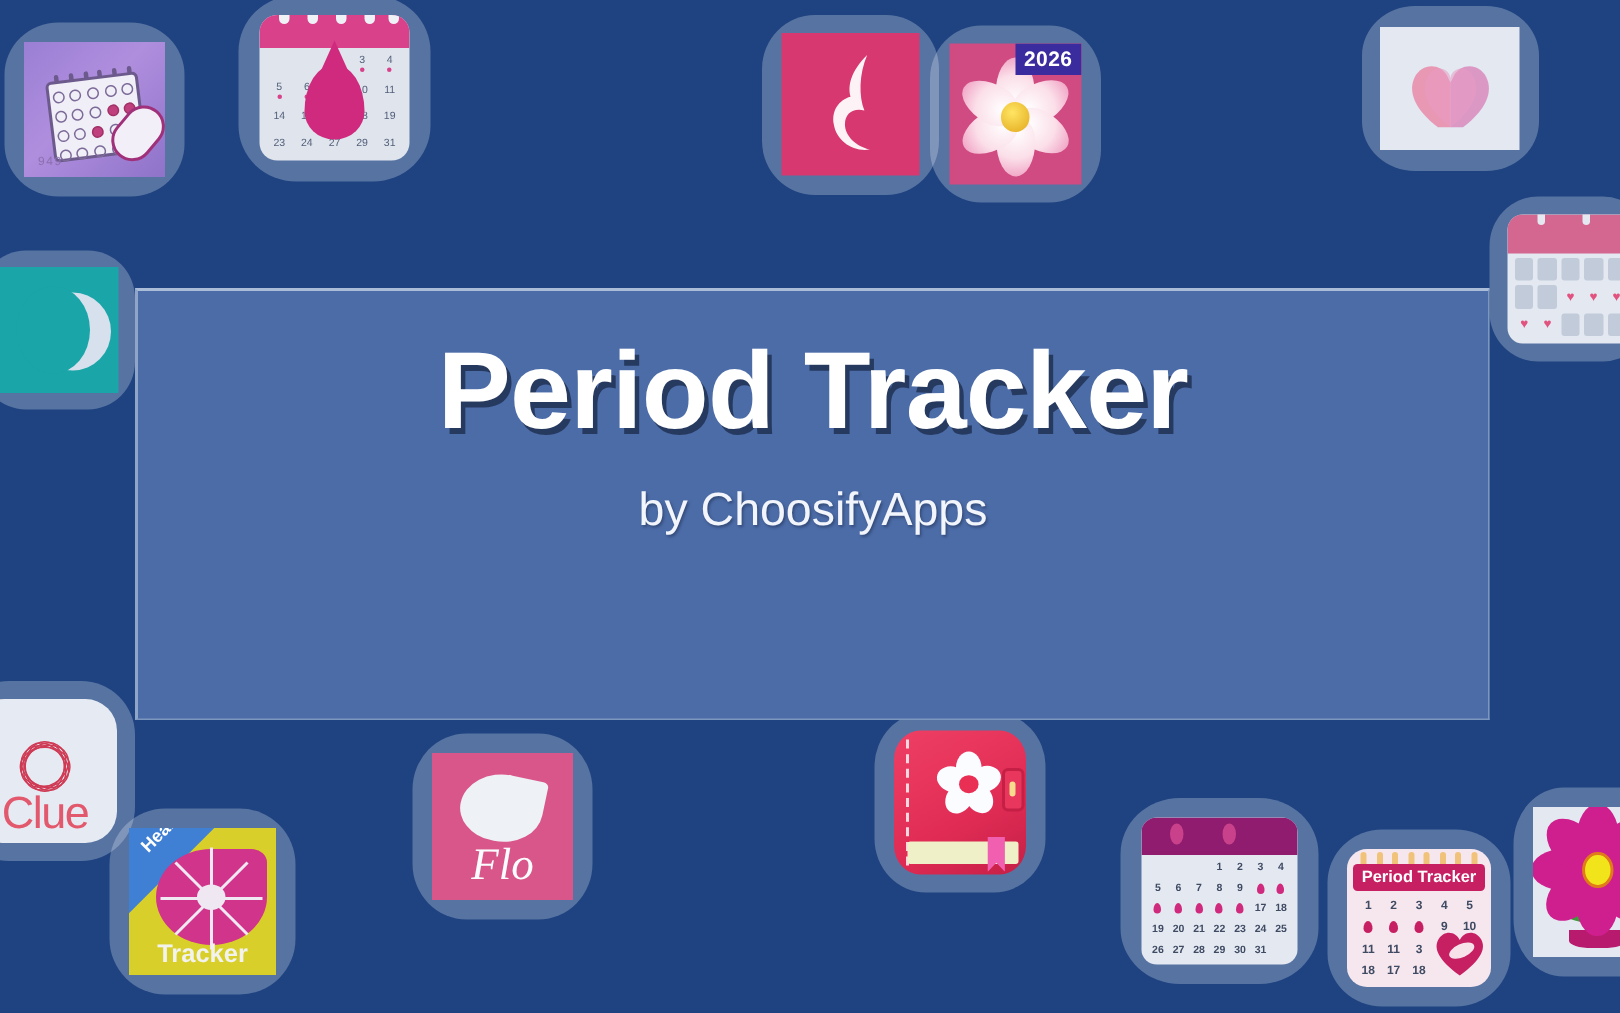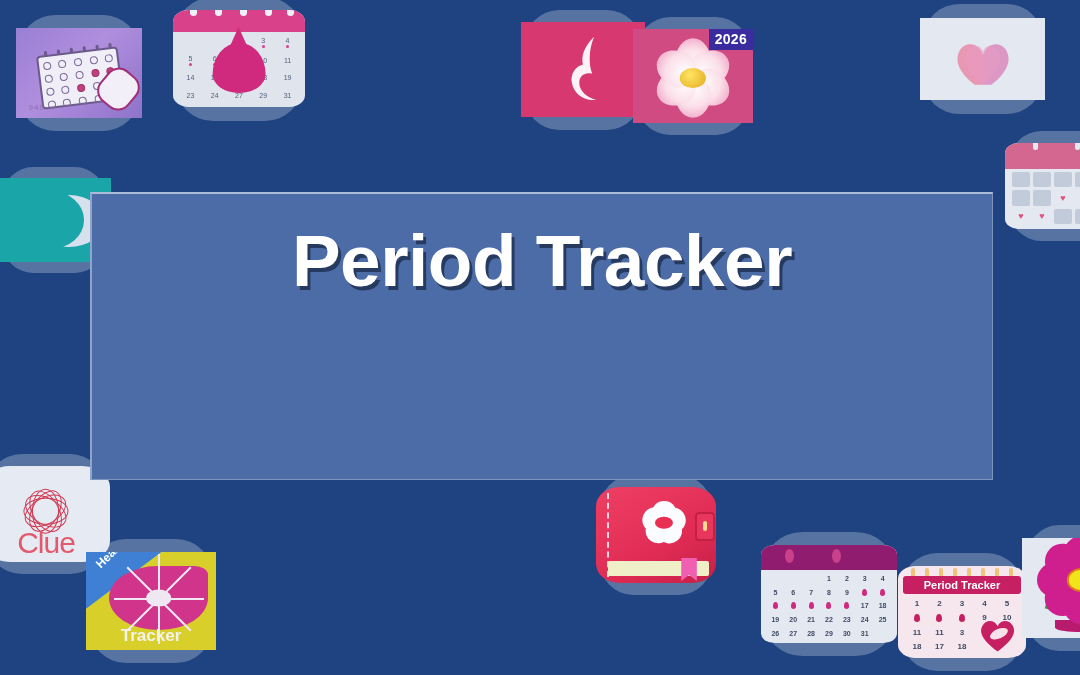--- a/index.html
+++ b/index.html
@@ -5,21 +5,21 @@
   html,body{margin:0;padding:0;}
   body{
     width:1080px;height:675px;overflow:hidden;
     background:#1e4380;
     font-family:"Liberation Sans", sans-serif;
     position:relative;
   }
   #stage{position:absolute;inset:0;background:#1e4380;overflow:hidden;}
 
   
-  .icon-wrap{position:absolute;padding-left:32px;}
+  .icon-wrap{position:absolute;}
   .halo{
     position:absolute;left:50%;top:50%;transform:translate(-50%,-50%);
     background:#dfe6f2;opacity:.30;border-radius:30%;
   }
   .tile{position:absolute;left:0;top:0;width:100%;height:100%;overflow:hidden;}
 
   
   #banner{
     position:absolute;left:90px;top:192px;width:903px;height:288px;
     background:#4c6ca8;
@@ -392,20 +392,27 @@
         <i style="transform:rotate(180deg)"></i>
           <i style="transform:rotate(225deg)"></i>
         <i style="transform:rotate(270deg)"></i>
           <i style="transform:rotate(315deg)"></i>
         <span class="ctr"></span>
       </div>
       <div class="mtxt">Tracker</div>
     </div>
   </div>
 
+  <div class="icon-wrap ic10" style="left:288px;top:502px;width:94px;height:98px;">
+    <div class="halo" style="width:120px;height:124px;"></div>
+    <div class="tile">
+      <div class="feather"></div>
+      <div class="flotxt">Flo</div>
+    </div>
+  </div>
 
   <div class="icon-wrap ic11" style="left:596px;top:487px;width:88px;height:96px;">
     <div class="halo" style="width:114px;height:120px;"></div>
     <div class="tile">
       <div class="dseam"></div>
       <div class="dflower">
         <div class="dpetal" style="transform:translate(-50%,-100%) rotate(0deg);"></div>
         <div class="dpetal" style="transform:translate(-50%,-100%) rotate(72deg);"></div>
         <div class="dpetal" style="transform:translate(-50%,-100%) rotate(144deg);"></div>
         <div class="dpetal" style="transform:translate(-50%,-100%) rotate(216deg);"></div>
@@ -526,15 +533,16 @@
       <div class="fpetal" style="transform:translate(-50%,-100%) rotate(270deg);"></div>
       <div class="fpetal" style="transform:translate(-50%,-100%) rotate(315deg);"></div>
       <div class="fcore2"></div>
     </div>
   </div>
 
   <div id="banner">
     <div id="title">
       <span class="l">Period Tracker</span>
     </div>
+    <div id="subtitle">by ChoosifyApps</div>
   </div>
 
 </div>
 
 </body></html>

